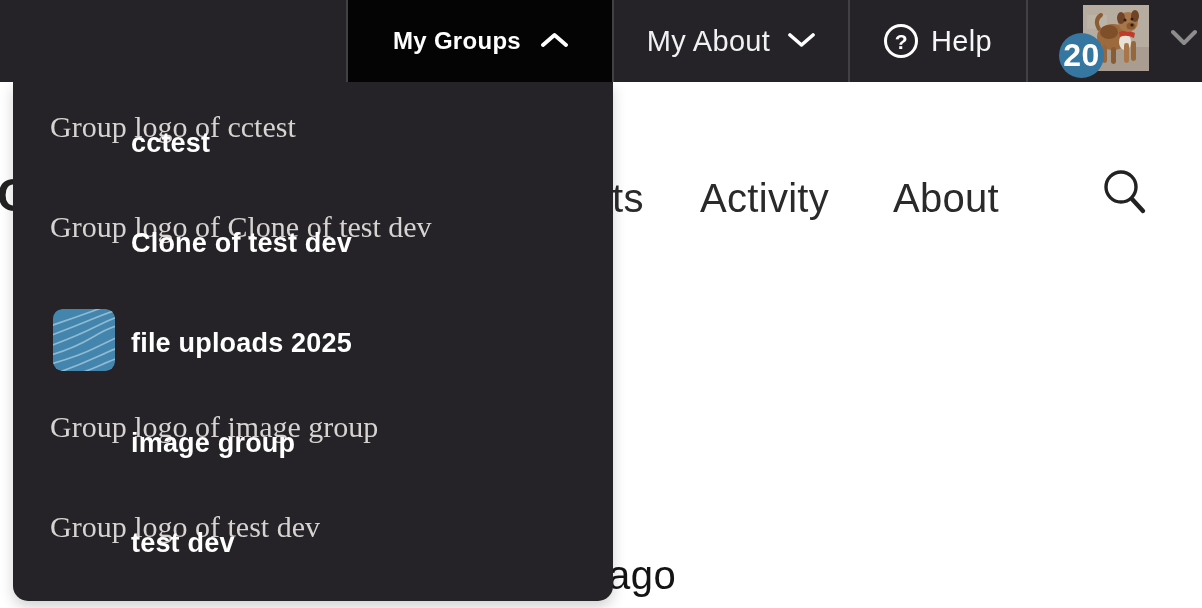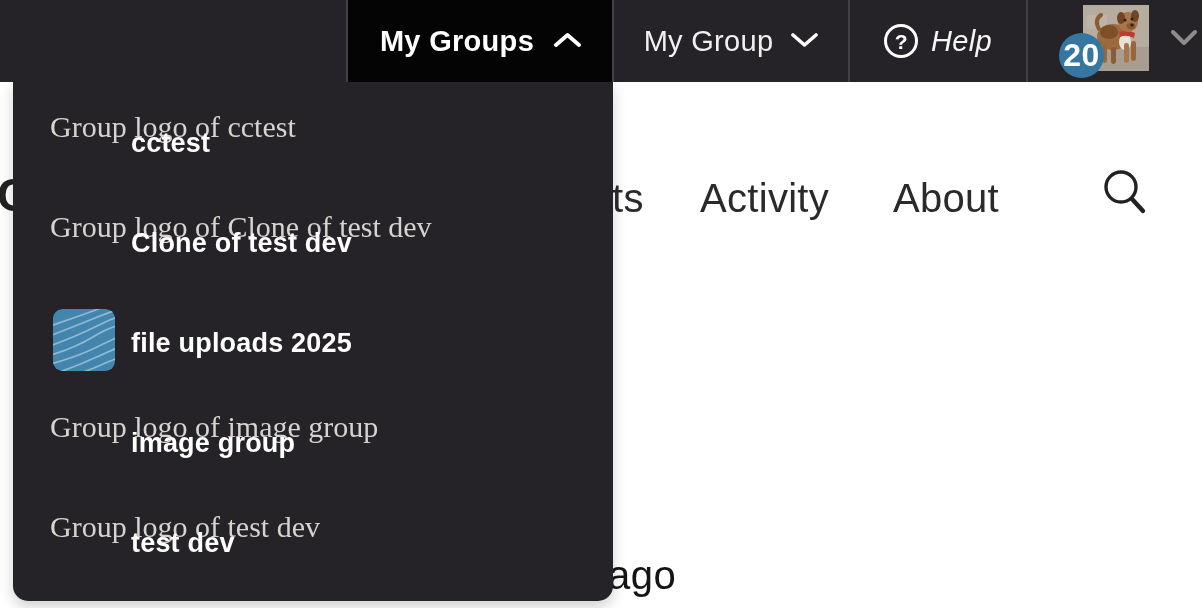--- a/index.html
+++ b/index.html
@@ -25,28 +25,28 @@
   .group-alt { position:absolute; left:37px; top:14px; font-family:"Liberation Serif", serif; font-size:30px; font-weight:400; color:#d6d3d0; white-space:nowrap; line-height:36px; }
   .group-name { position:absolute; left:118px; top:32px; font-size:27px; font-weight:700; color:#ffffff; white-space:nowrap; line-height:32px; letter-spacing:.2px; }
   .group-avatar { position:absolute; left:40px; top:14px; width:62px; height:62px; border-radius:9px; overflow:hidden; display:block; }
 
   
   .topbar { position:absolute; left:0; top:0; width:1202px; height:82px; background:#252327; z-index:30; }
   .topbar .vsep { position:absolute; top:0; width:2px; height:82px; background:#424045; }
   .sep-1 { left:612px; } .sep-2 { left:848px; } .sep-3 { left:1026px; }
 
   .mygroups-btn { position:absolute; left:346px; top:0; width:267px; height:82px; background:#040404; border:none; border-left:2px solid #424045; display:flex; align-items:center; justify-content:center; gap:20px; cursor:pointer; }
-  .mygroups-label { font-size:29px; font-weight:700; color:#ffffff; letter-spacing:.3px; }
+  .mygroups-label { font-size:24px; font-weight:700; color:#ffffff; letter-spacing:.3px; }
 
   .mysites-btn { position:absolute; left:614px; top:0; width:234px; height:82px; background:none; border:none; display:flex; align-items:center; justify-content:center; gap:18px; cursor:pointer; }
   .mysites-label { font-size:29px; font-weight:500; color:#f1f1f1; letter-spacing:.3px; }
 
   .help-btn { position:absolute; left:850px; top:0; width:176px; height:82px; background:none; border:none; display:flex; align-items:center; justify-content:center; gap:13px; cursor:pointer; }
   .help-circle { width:34px; height:34px; border:3px solid #ffffff; border-radius:50%; display:flex; align-items:center; justify-content:center; font-size:21px; font-weight:700; color:#ffffff; line-height:1; }
-  .help-label { font-size:29px; font-weight:500; color:#f6f6f6; letter-spacing:.3px;font-style:italic; }
+  .help-label { font-size:29px; font-weight:500; color:#f6f6f6; letter-spacing:.3px; }
 
   .account-btn { position:absolute; left:1027px; top:0; width:175px; height:82px; background:none; border:none; cursor:pointer; }
   .avatar { position:absolute; left:56px; top:5px; width:66px; height:66px; display:block; overflow:hidden; }
   .count-badge { position:absolute; left:32px; top:33px; width:45px; height:45px; border-radius:50%; background:#3577a1; color:#ffffff; font-size:32px; font-weight:700; display:flex; align-items:center; justify-content:center; z-index:2; letter-spacing:.5px; }
   .account-chevron { position:absolute; left:144px; top:29px; }
 </style>
 </head>
 <body>
 
 <div id="screen">
@@ -116,21 +116,21 @@
       <span>
         <svg width="27" height="16" viewBox="0 0 27 16" fill="none">
           <polyline points="2,13 13.5,3 25,13" stroke="#ffffff" stroke-width="3.8" stroke-linecap="round" stroke-linejoin="round"></polyline>
         </svg>
       </span>
     </button>
 
     <span class="vsep sep-1"></span>
 
     <button class="mysites-btn">
-      <span class="mysites-label">My Group</span>
+      <span class="mysites-label">My About</span>
       <span>
         <svg width="27" height="16" viewBox="0 0 27 16" fill="none">
           <polyline points="2,3 13.5,13 25,3" stroke="#ffffff" stroke-width="3.6" stroke-linecap="round" stroke-linejoin="round"></polyline>
         </svg>
       </span>
     </button>
 
     <span class="vsep sep-2"></span>
 
     <button class="help-btn">

